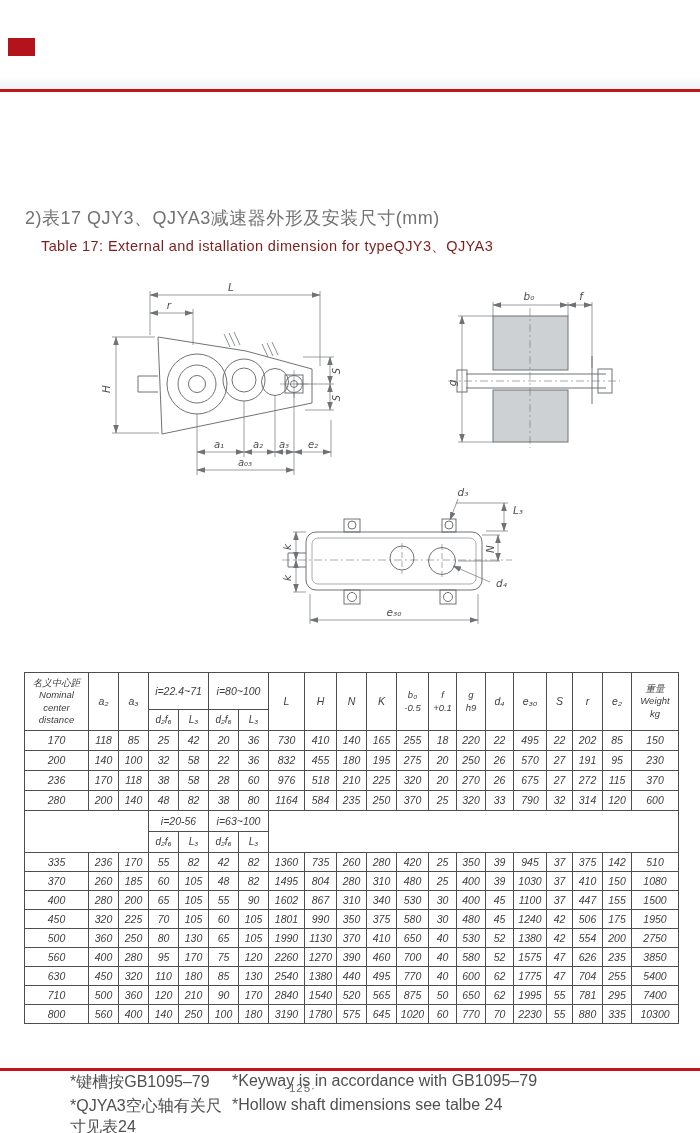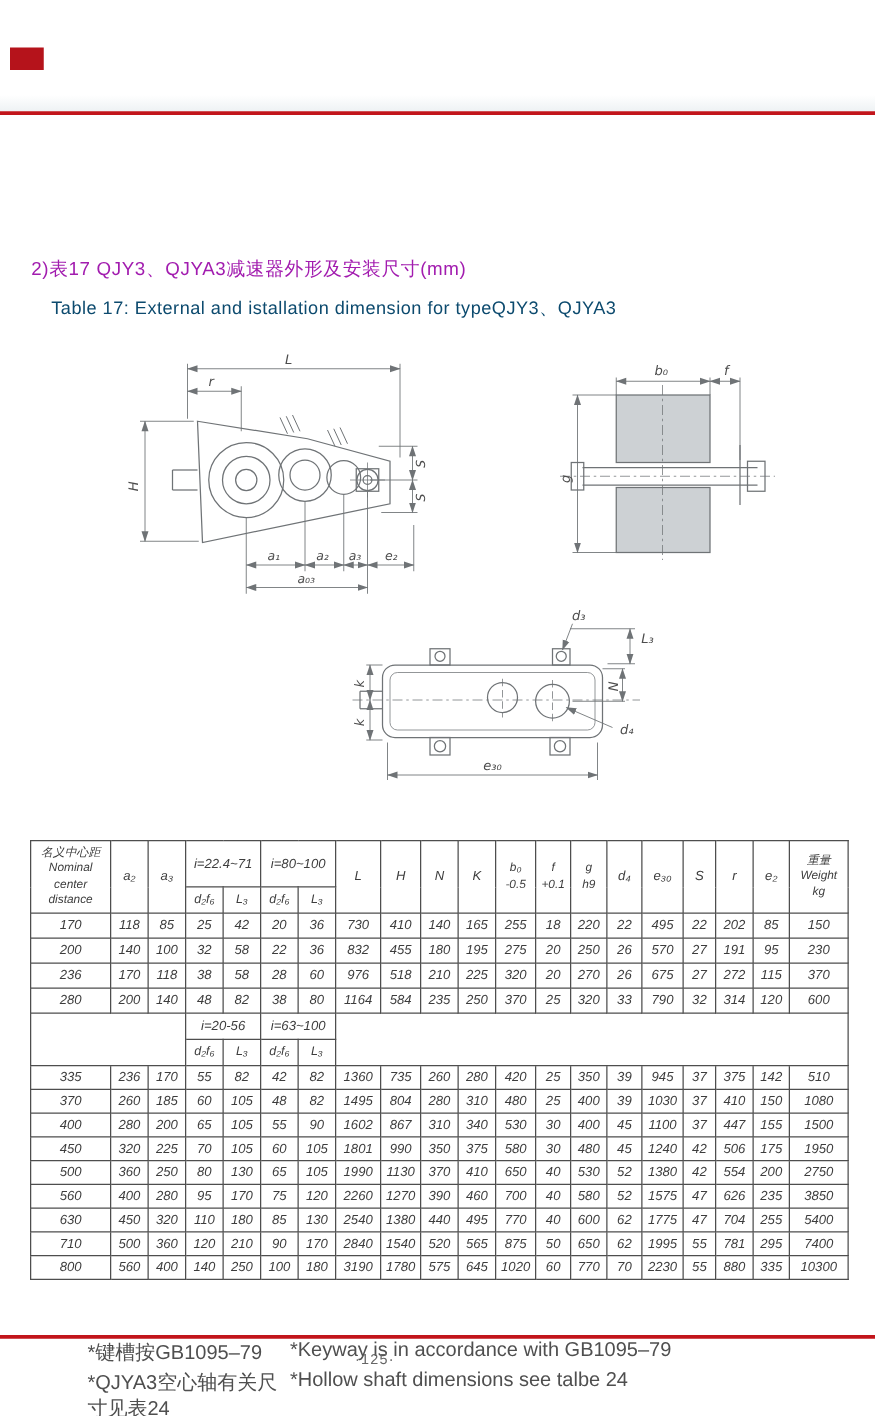--- a/index.html
+++ b/index.html
@@ -6,22 +6,22 @@
   body{
     width:700px;height:1133px;position:relative;background:#ffffff;
     font-family:"Liberation Sans", sans-serif;color:#3f3f3f;overflow:hidden;
   }
   .shade-band{position:absolute;left:0;top:76px;width:700px;height:13px;
     background:linear-gradient(#ffffff,#eef2f4);}
   .red-block{position:absolute;left:8px;top:38px;width:27px;height:18px;background:#b5131b;}
   .rule-red{position:absolute;left:0;width:700px;height:3px;background:#c2151b;}
   .rule-top{top:89px;}
   .rule-bottom{top:1068px;}
-  .title-zh{position:absolute;left:25px;top:206px;font-size:15px;color:#a21caf;letter-spacing:.5px;}
-  .title-en{position:absolute;left:41px;top:237px;font-size:14.5px;color:#0c4a6e;letter-spacing:.4px;}
+  .title-zh{position:absolute;left:25px;top:206px;font-size:18px;color:#737373;letter-spacing:.5px;}
+  .title-en{position:absolute;left:41px;top:237px;font-size:14.5px;color:#7f1d1d;letter-spacing:.4px;}
   svg.figs{position:absolute;left:0;top:0;}
   .dimtxt{font-family:"DejaVu Sans",sans-serif;font-style:italic;font-size:10.5px;fill:#4d4d4d;}
   .dimtxt2{font-family:"DejaVu Sans",sans-serif;font-style:italic;font-size:10px;fill:#4d4d4d;}
   #dim-table{position:absolute;left:24px;top:672px;width:652px;border-collapse:collapse;
     table-layout:fixed;font-size:10.5px;color:#3d3d3d;border:1px solid #4e4e4e;font-style:italic;}
   #dim-table td,#dim-table th{border:1px solid #4e4e4e;text-align:center;padding:0;
     font-weight:normal;vertical-align:middle;line-height:1.22;overflow:hidden;}
   #dim-table th.multi{white-space:pre-line;font-size:9.5px;line-height:1.3;}
   #dim-table th.sub{font-size:10px;}
   tr.h1{height:37px;} tr.h2{height:21px;}

